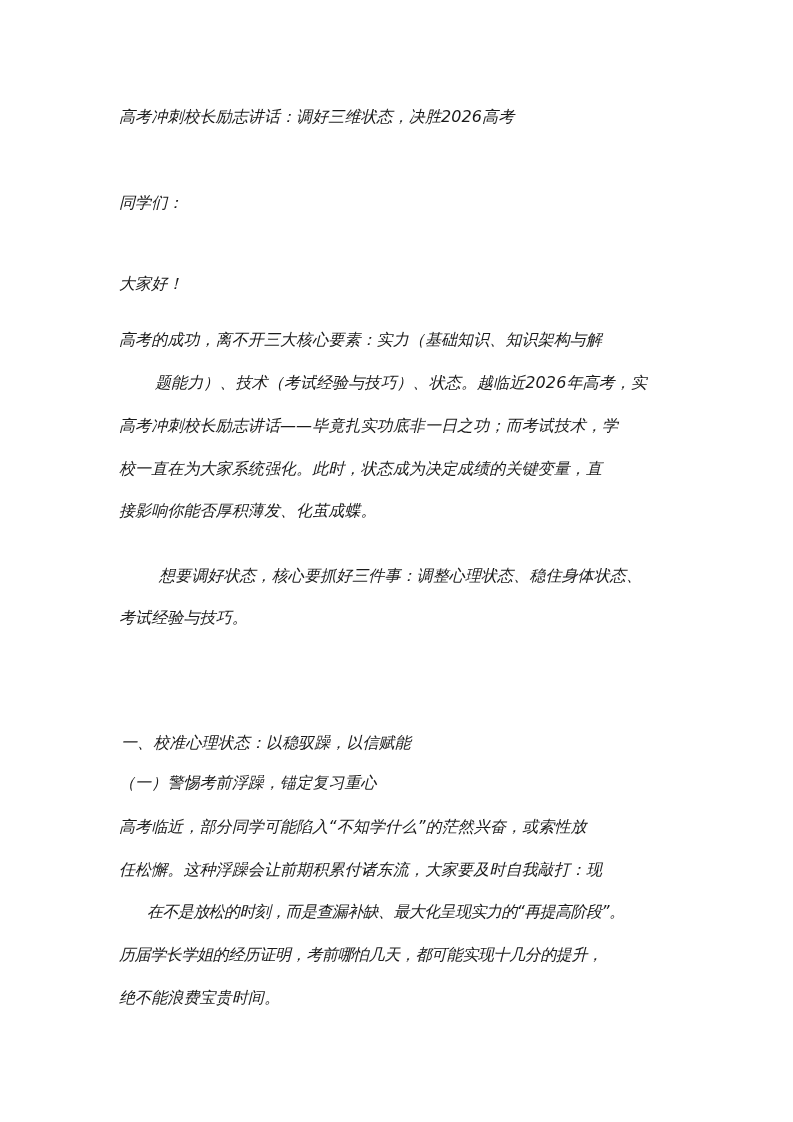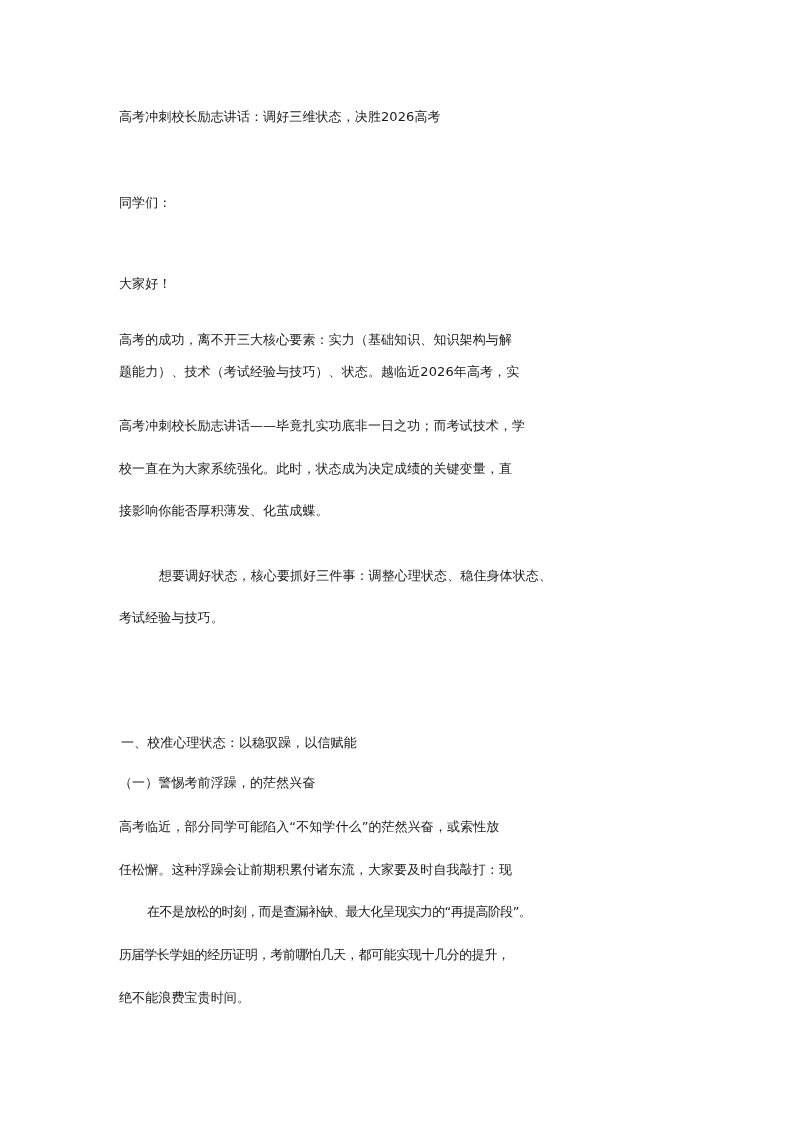--- a/index.html
+++ b/index.html
@@ -1,42 +1,42 @@
 <!DOCTYPE html>
 <html><head>
 <meta charset="utf-8">
 <style>
   html, body { margin:0; padding:0; background:#ffffff; }
   body { width:793px; height:1122px; position:relative; overflow:hidden;
          font-family:"DejaVu Sans", "Liberation Sans", sans-serif; color:#1a1a1a; }
-  .line { position:absolute; left:119px; font-size:13px; line-height:24px; white-space:nowrap; letter-spacing:0.1px; }
+  .line { position:absolute; left:119px; font-size:16px; line-height:24px; white-space:nowrap; letter-spacing:0.1px;font-style:italic; }
 </style>
 </head>
 <body>
 
 <div>
   <div class="line" style="top:105px;">高考冲刺校长励志讲话：调好三维状态，决胜2026高考</div>
   <div class="line" style="top:191px;">同学们：</div>
   <div class="line" style="top:272px;">大家好！</div>
 
   <div>
     <div class="line" style="top:328px;">高考的成功，离不开三大核心要素：实力（基础知识、知识架构与解</div>
-    <div class="line" style="top:360px;">题能力）、技术（考试经验与技巧）、状态。越临近2026年高考，实</div>
+    <div class="line" style="top:371px;margin-left:36px;">题能力）、技术（考试经验与技巧）、状态。越临近2026年高考，实</div>
     <div class="line" style="top:414px;">高考冲刺校长励志讲话——毕竟扎实功底非一日之功；而考试技术，学</div>
     <div class="line" style="top:457px;">校一直在为大家系统强化。此时，状态成为决定成绩的关键变量，直</div>
     <div class="line" style="top:499px;">接影响你能否厚积薄发、化茧成蝶。</div>
   </div>
 
   <div>
     <div class="line" style="top:564px;margin-left:40px;">想要调好状态，核心要抓好三件事：调整心理状态、稳住身体状态、</div>
     <div class="line" style="top:606px;">考试经验与技巧。</div>
   </div>
 
   <div class="line" style="top:731px; left:121px;text-align:center;"> 一、校准心理状态：以稳驭躁，以信赋能</div>
-  <div class="line" style="top:771px;">（一）警惕考前浮躁，的茫然兴奋</div>
+  <div class="line" style="top:771px;">（一）警惕考前浮躁，锚定复习重心</div>
 
   <div>
     <div class="line" style="top:815px;">高考临近，部分同学可能陷入“不知学什么”的茫然兴奋，或索性放</div>
     <div class="line" style="top:858px;">任松懈。这种浮躁会让前期积累付诸东流，大家要及时自我敲打：现</div>
     <div class="line" style="top:900px; letter-spacing:-0.6px;margin-left:28px;">在不是放松的时刻，而是查漏补缺、最大化呈现实力的“再提高阶段”。</div>
     <div class="line" style="top:943px; letter-spacing:-0.4px;">历届学长学姐的经历证明，考前哪怕几天，都可能实现十几分的提升，</div>
     <div class="line" style="top:986px;">绝不能浪费宝贵时间。</div>
   </div>
 </div>
 

